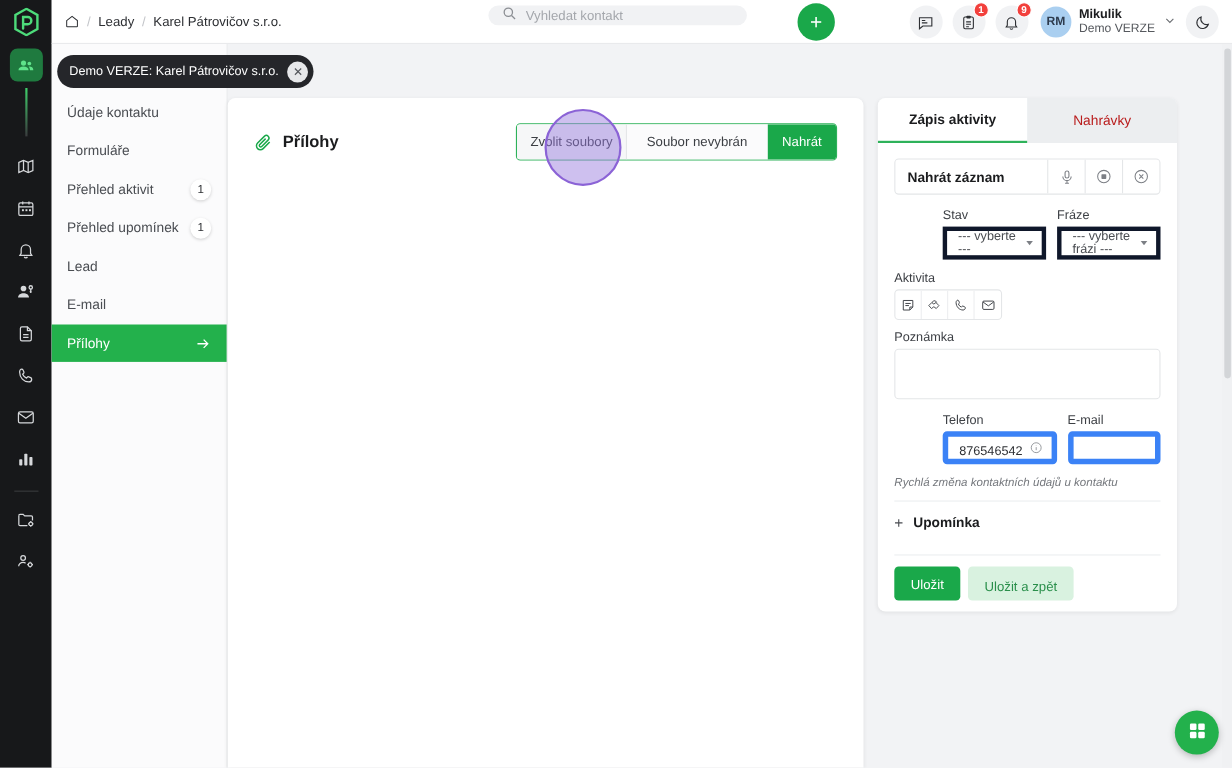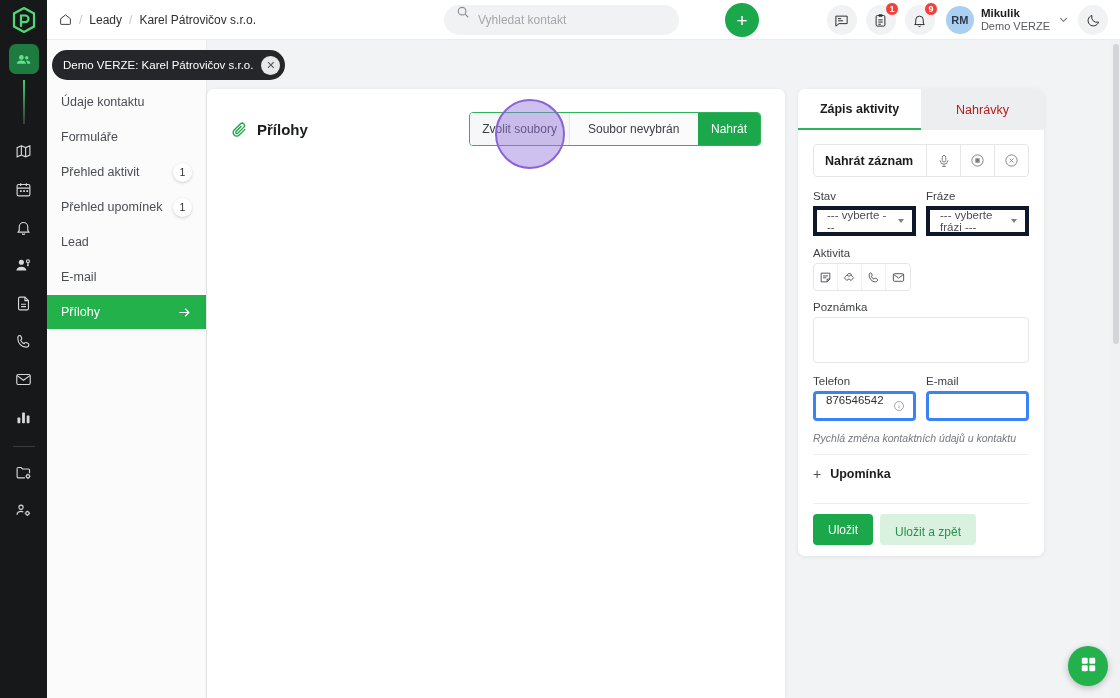--- a/index.html
+++ b/index.html
@@ -52,23 +52,23 @@
     font-size: 12px; color: #2d2f33;
     white-space: nowrap;
   }
   .bc-sep { color: #c3c5c9; }
   .bc-link { color: #2d2f33; }
   .bc-cur { color: #2d2f33; }
   .home-ico { color: #2d2f33; display: flex; }
 
   .search-wrap {
     position: absolute; left: 397px; top: 5px;
-    width: 235px; height: 30px;
+    width: 235px; height: 18px;
     background: #f1f2f4; border-radius: 15px;
-    display: flex; padding: 0 12px; gap: 8px;
+    display: flex; align-items: center; padding: 0 12px; gap: 8px;
   }
   .search-wrap svg { color: #8b8e93; flex: none; }
   .search-wrap input {
     border: none; background: transparent; outline: none;
     font-family: "Liberation Sans", sans-serif;
     font-size: 12px; color: #2d2f33; width: 100%;
   }
   .search-wrap input::placeholder { color: #a4a7ac; }
 
   .plus-btn {
@@ -213,21 +213,21 @@
     border-radius: 50%;
     background: rgba(149,117,220,.46);
     border: 2.5px solid #8b63d6;
     pointer-events: none;
     z-index: 40;
   }
 
   
   .side {
     position: absolute; left: 798px; top: 89px;
-    width: 246px; height: 467px;
+    width: 272px; height: 467px;
     background: #ffffff;
     border-radius: 7px;
     box-shadow: 0 1px 4px rgba(0,0,0,.07);
     overflow: hidden;
   }
   .tabs { display: flex; height: 41px; background: #eceef0; }
   .tab {
     flex: 1;
     display: flex; align-items: center; justify-content: center;
     font-size: 12.5px; color: #b91c1c;
@@ -251,21 +251,21 @@
     font-size: 12.5px; font-weight: bold; color: #1b1c1e;
   }
   .rec-btn {
     width: 34px;
     display: flex; align-items: center; justify-content: center;
     border-left: 1px solid #e4e6e8;
     color: #7c7f85;
   }
 
   .fld-label { font-size: 11.5px; color: #3c3f44; margin-bottom: 4px; }
-  .two-col { display: flex; gap: 10px; }
+  .two-col { display: flex; gap: 10px; margin-left: 44px; }
   .col { flex: 1; }
   .sel {
     position: relative;
     height: 30px; width: 100%;
     border: 4px solid #0f172a; border-radius: 0;
     background: #ffffff;
     display: flex; align-items: center;
     padding: 0 22px 0 10px;
     font-size: 11.5px; color: #4a4d52;
   }
@@ -296,23 +296,23 @@
     border: 1px solid #e4e6e8; border-radius: 4px;
     resize: none; outline: none;
     font-family: "Liberation Sans", sans-serif;
     font-size: 12px; padding: 6px 8px;
     background: #ffffff;
   }
 
   .inp {
     position: relative;
     height: 30px; width: 100%;
-    border: 3px solid #3b82f6; border-radius: 4px;
+    border: 5px solid #3b82f6; border-radius: 4px;
     background: #ffffff;
-    display: flex; align-items: flex-start;
+    display: flex; align-items: flex-end;
     padding: 0 26px 0 10px;
     font-size: 11.5px; color: #2d2f33;
   }
   .inp .info {
     position: absolute; right: 8px; top: 50%;
     transform: translateY(-50%);
     color: #8b8e93; display: flex;
   }
 
   .hint {

